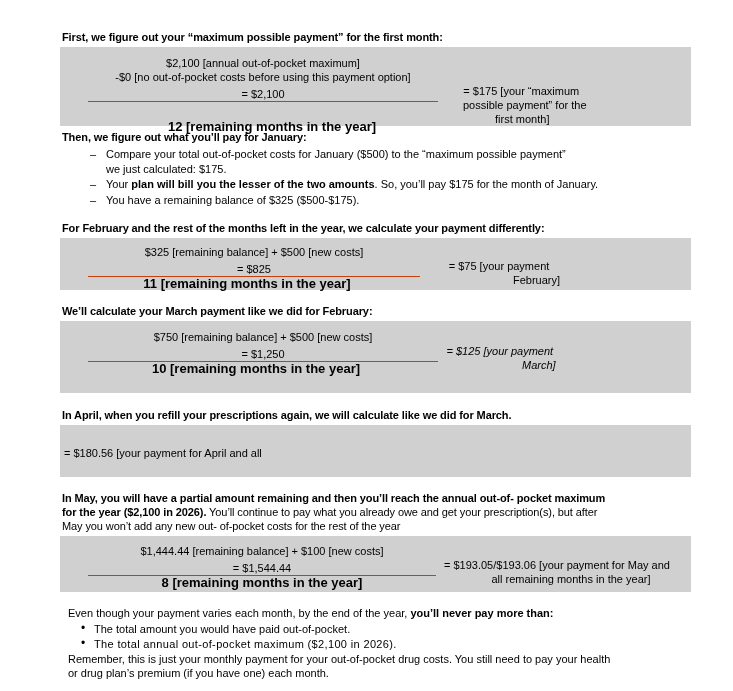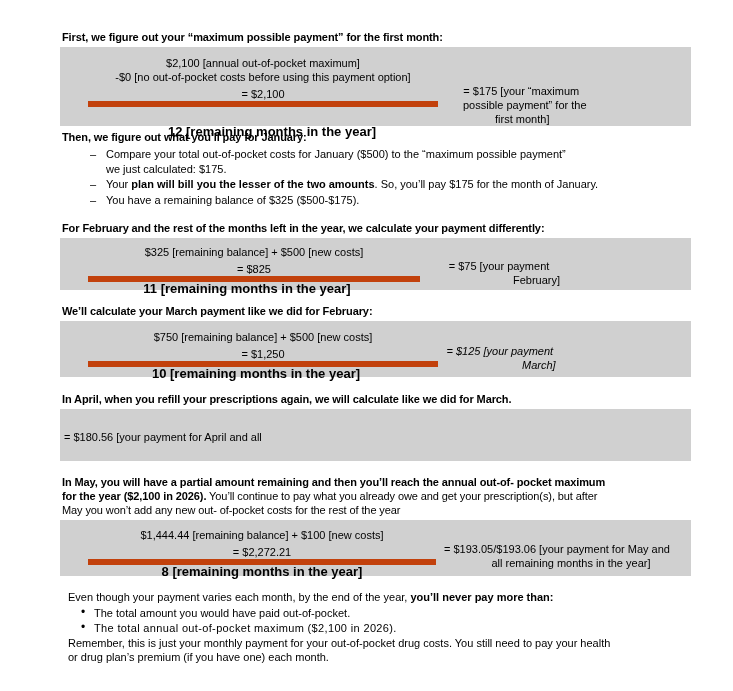--- a/index.html
+++ b/index.html
@@ -57,21 +57,21 @@
     line-height: 14px;
     padding-left: 28px;
     white-space: nowrap;
   }
   .frac-sum {
     font-size: 11px;
     line-height: 14px;
     padding-left: 28px;
     white-space: nowrap;
     display: inline-block;
-    border-bottom: 6px solid #c2410c;
+    border-bottom: 1px solid #c2410c;
   }
   .frac-den {
     font-size: 13px;
     line-height: 14px;
     white-space: nowrap;
     font-weight: bold;
   }
   .result {
     font-size: 11px;
     line-height: 14px;
@@ -180,21 +180,21 @@
       </div>
       <div style="flex:0 0 auto; padding-left:18px; padding-top:14px;">
         <div class="result">= $75 [your payment</div>
         <div class="result-l2" style="padding-left:75px;">February]</div>
       </div>
     </div>
   </div>
 
   <div class="heading mt" style="margin-top:14px;">We’ll calculate your March payment like we did for February:</div>
 
-  <div class="calcbox" style="height:56px; padding-top:9px;">
+  <div class="calcbox" style="height:72px; padding-top:9px;">
     <div class="calcrow">
       <div class="frac">
         <div class="frac-num">$750 [remaining balance] + $500 [new costs]</div>
         <div style="padding-left:28px;">
           <div class="frac-sum" style="width:350px; padding-left:0;">= $1,250</div>
         </div>
         <div class="frac-den" style="padding-left:14px;">10 [remaining months in the year]</div>
       </div>
       <div style="flex:0 0 auto; padding-left:6px; padding-top:14px;font-style:italic;">
         <div class="result">= $125  [your payment</div>
@@ -217,21 +217,21 @@
     <span>In May, you will have a partial amount remaining and then you’ll reach the annual out-of- pocket maximum</span><br>
     <span>for the year ($2,100 in 2026).</span><span class="reg"> You’ll continue to pay what you already owe and get your prescription(s), but after</span><br>
     <span class="reg">May you won’t add any new out- of-pocket costs for the rest of the year</span>
   </div>
 
   <div class="calcbox" style="height:56px; padding-top:8px;">
     <div class="calcrow">
       <div class="frac">
         <div class="frac-num">$1,444.44 [remaining balance] + $100 [new costs]</div>
         <div style="padding-left:28px;">
-          <div class="frac-sum" style="width:348px; padding-left:0;">= $2,272.21</div>
+          <div class="frac-sum" style="width:348px; padding-left:0;">= $1,544.44</div>
         </div>
         <div class="frac-den" style="padding-left:28px;">8 [remaining months in the year]</div>
       </div>
       <div style="flex:0 0 auto; padding-left:8px; padding-top:14px;">
         <div class="result">= $193.05/$193.06  [your payment for May and</div>
         <div class="result-l2" style="padding-left:28px;">all remaining months in the year]</div>
       </div>
     </div>
   </div>
 

